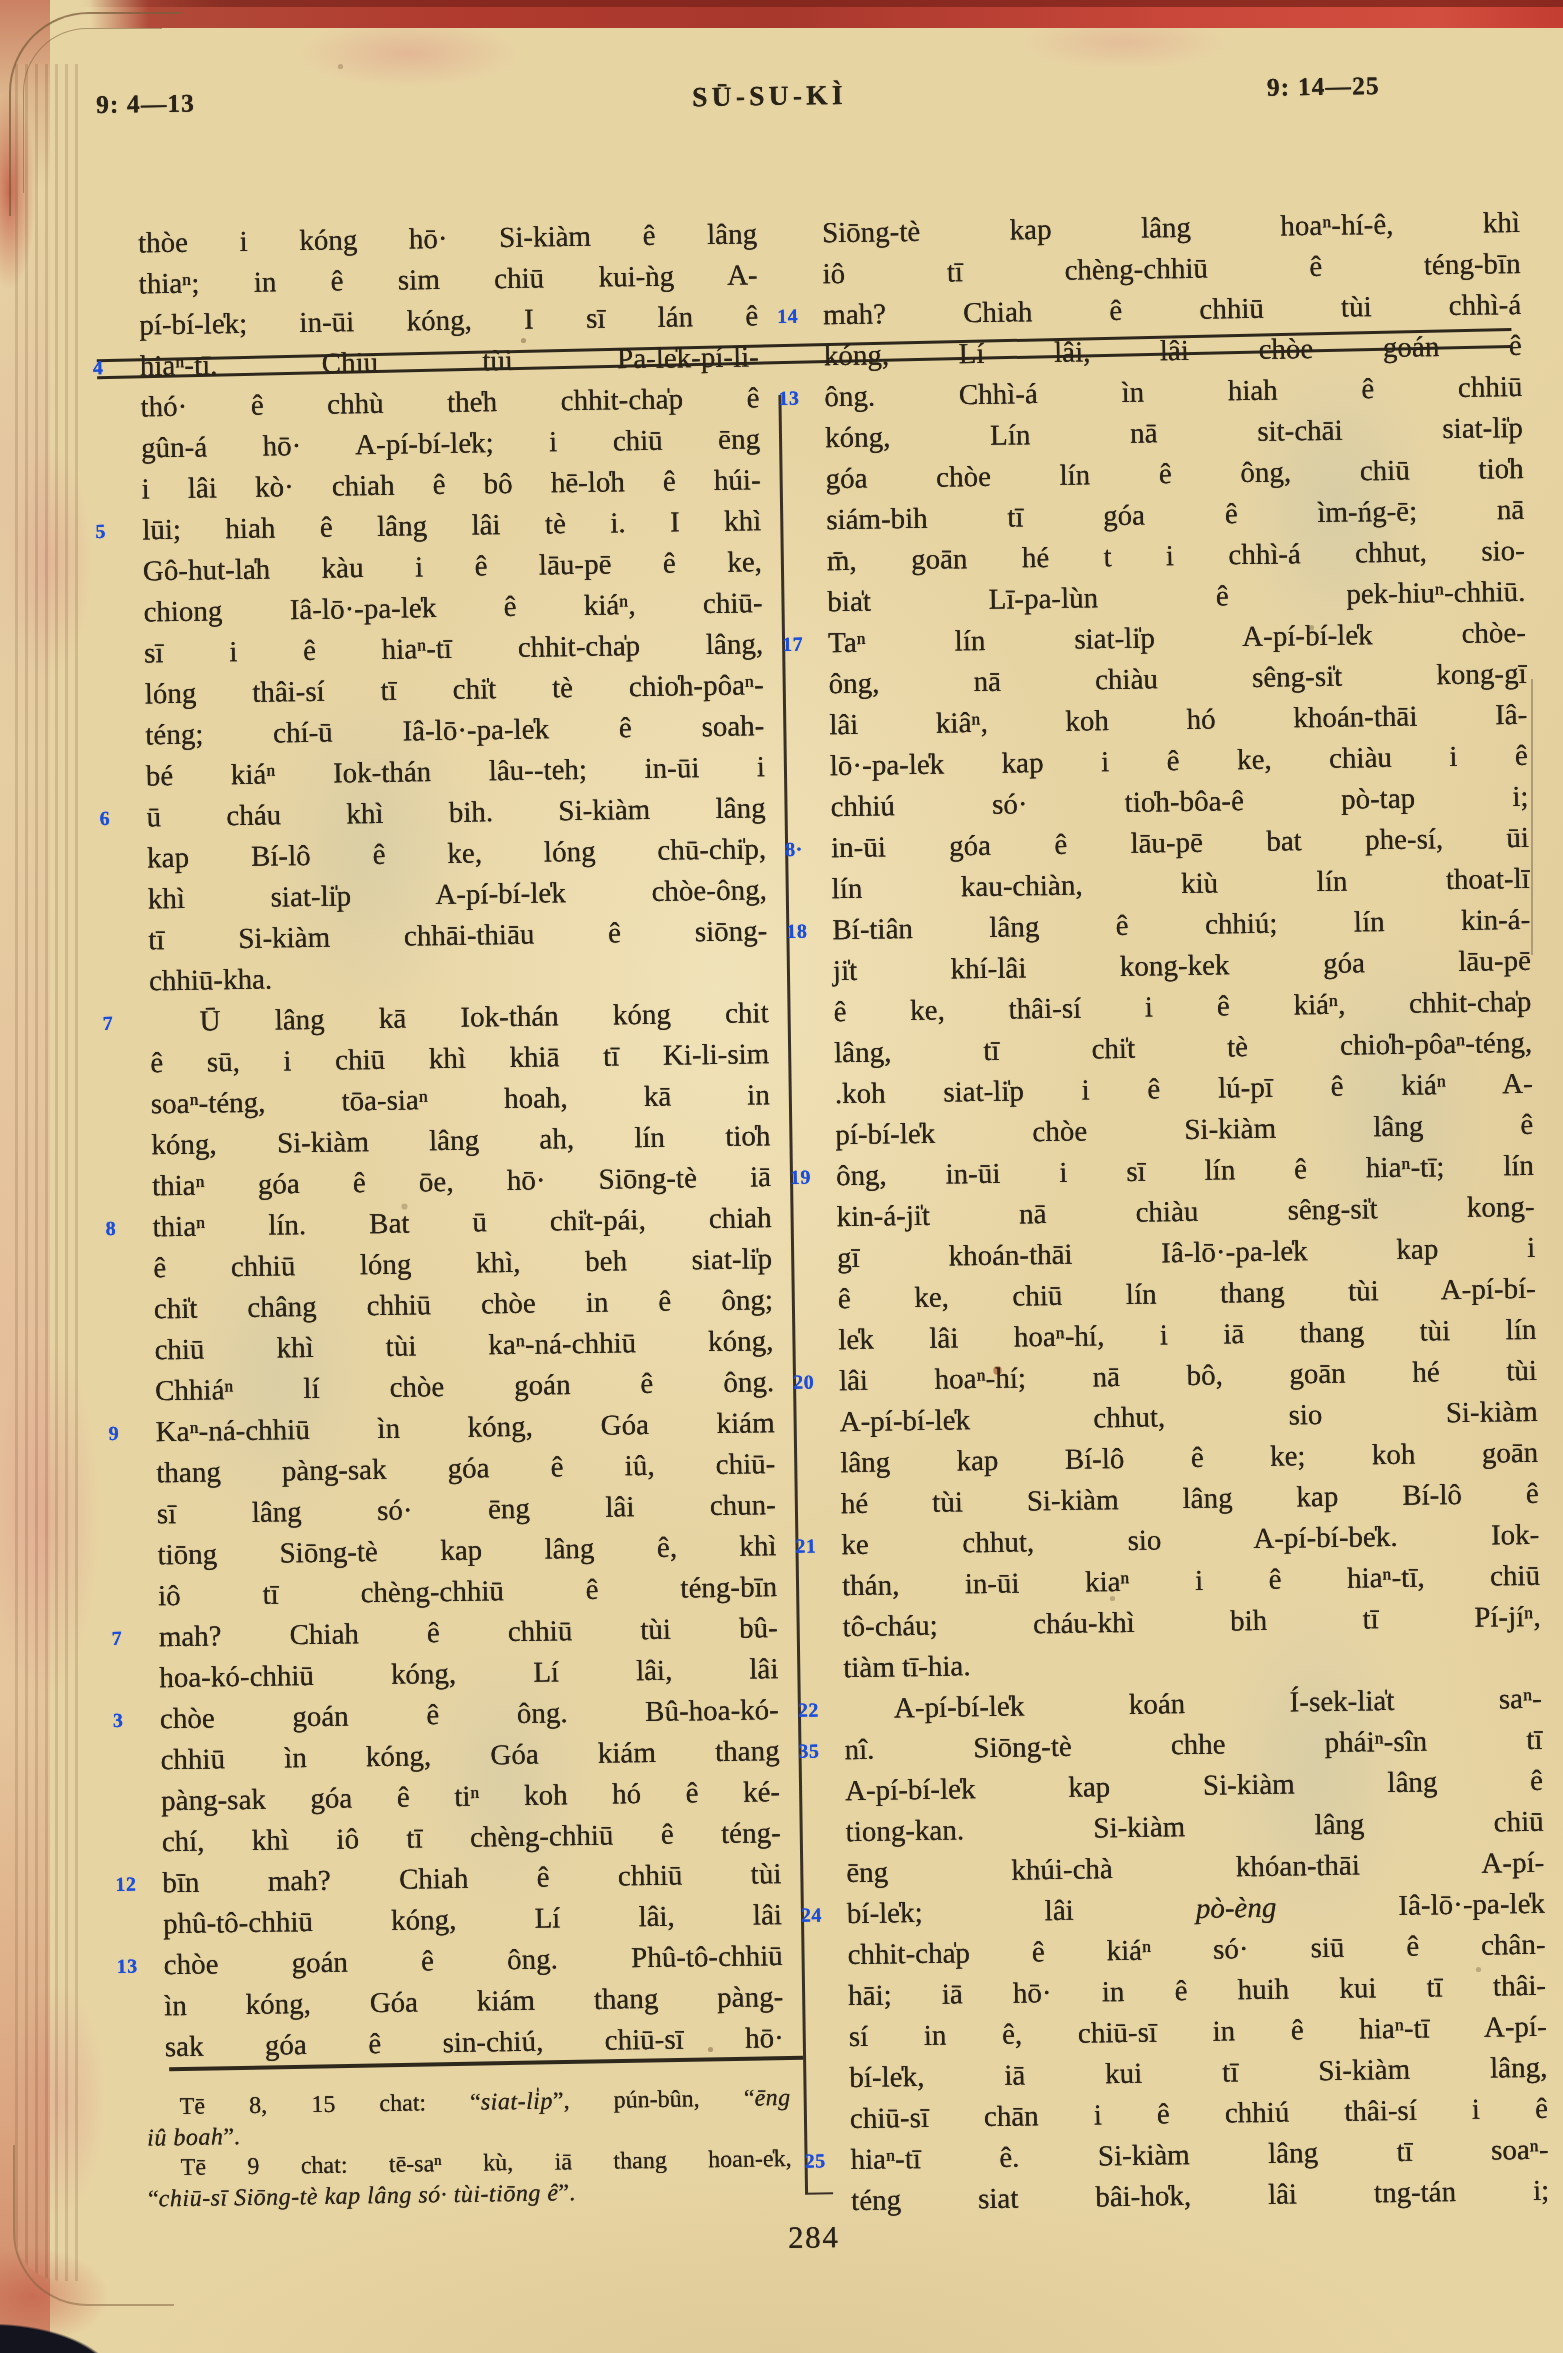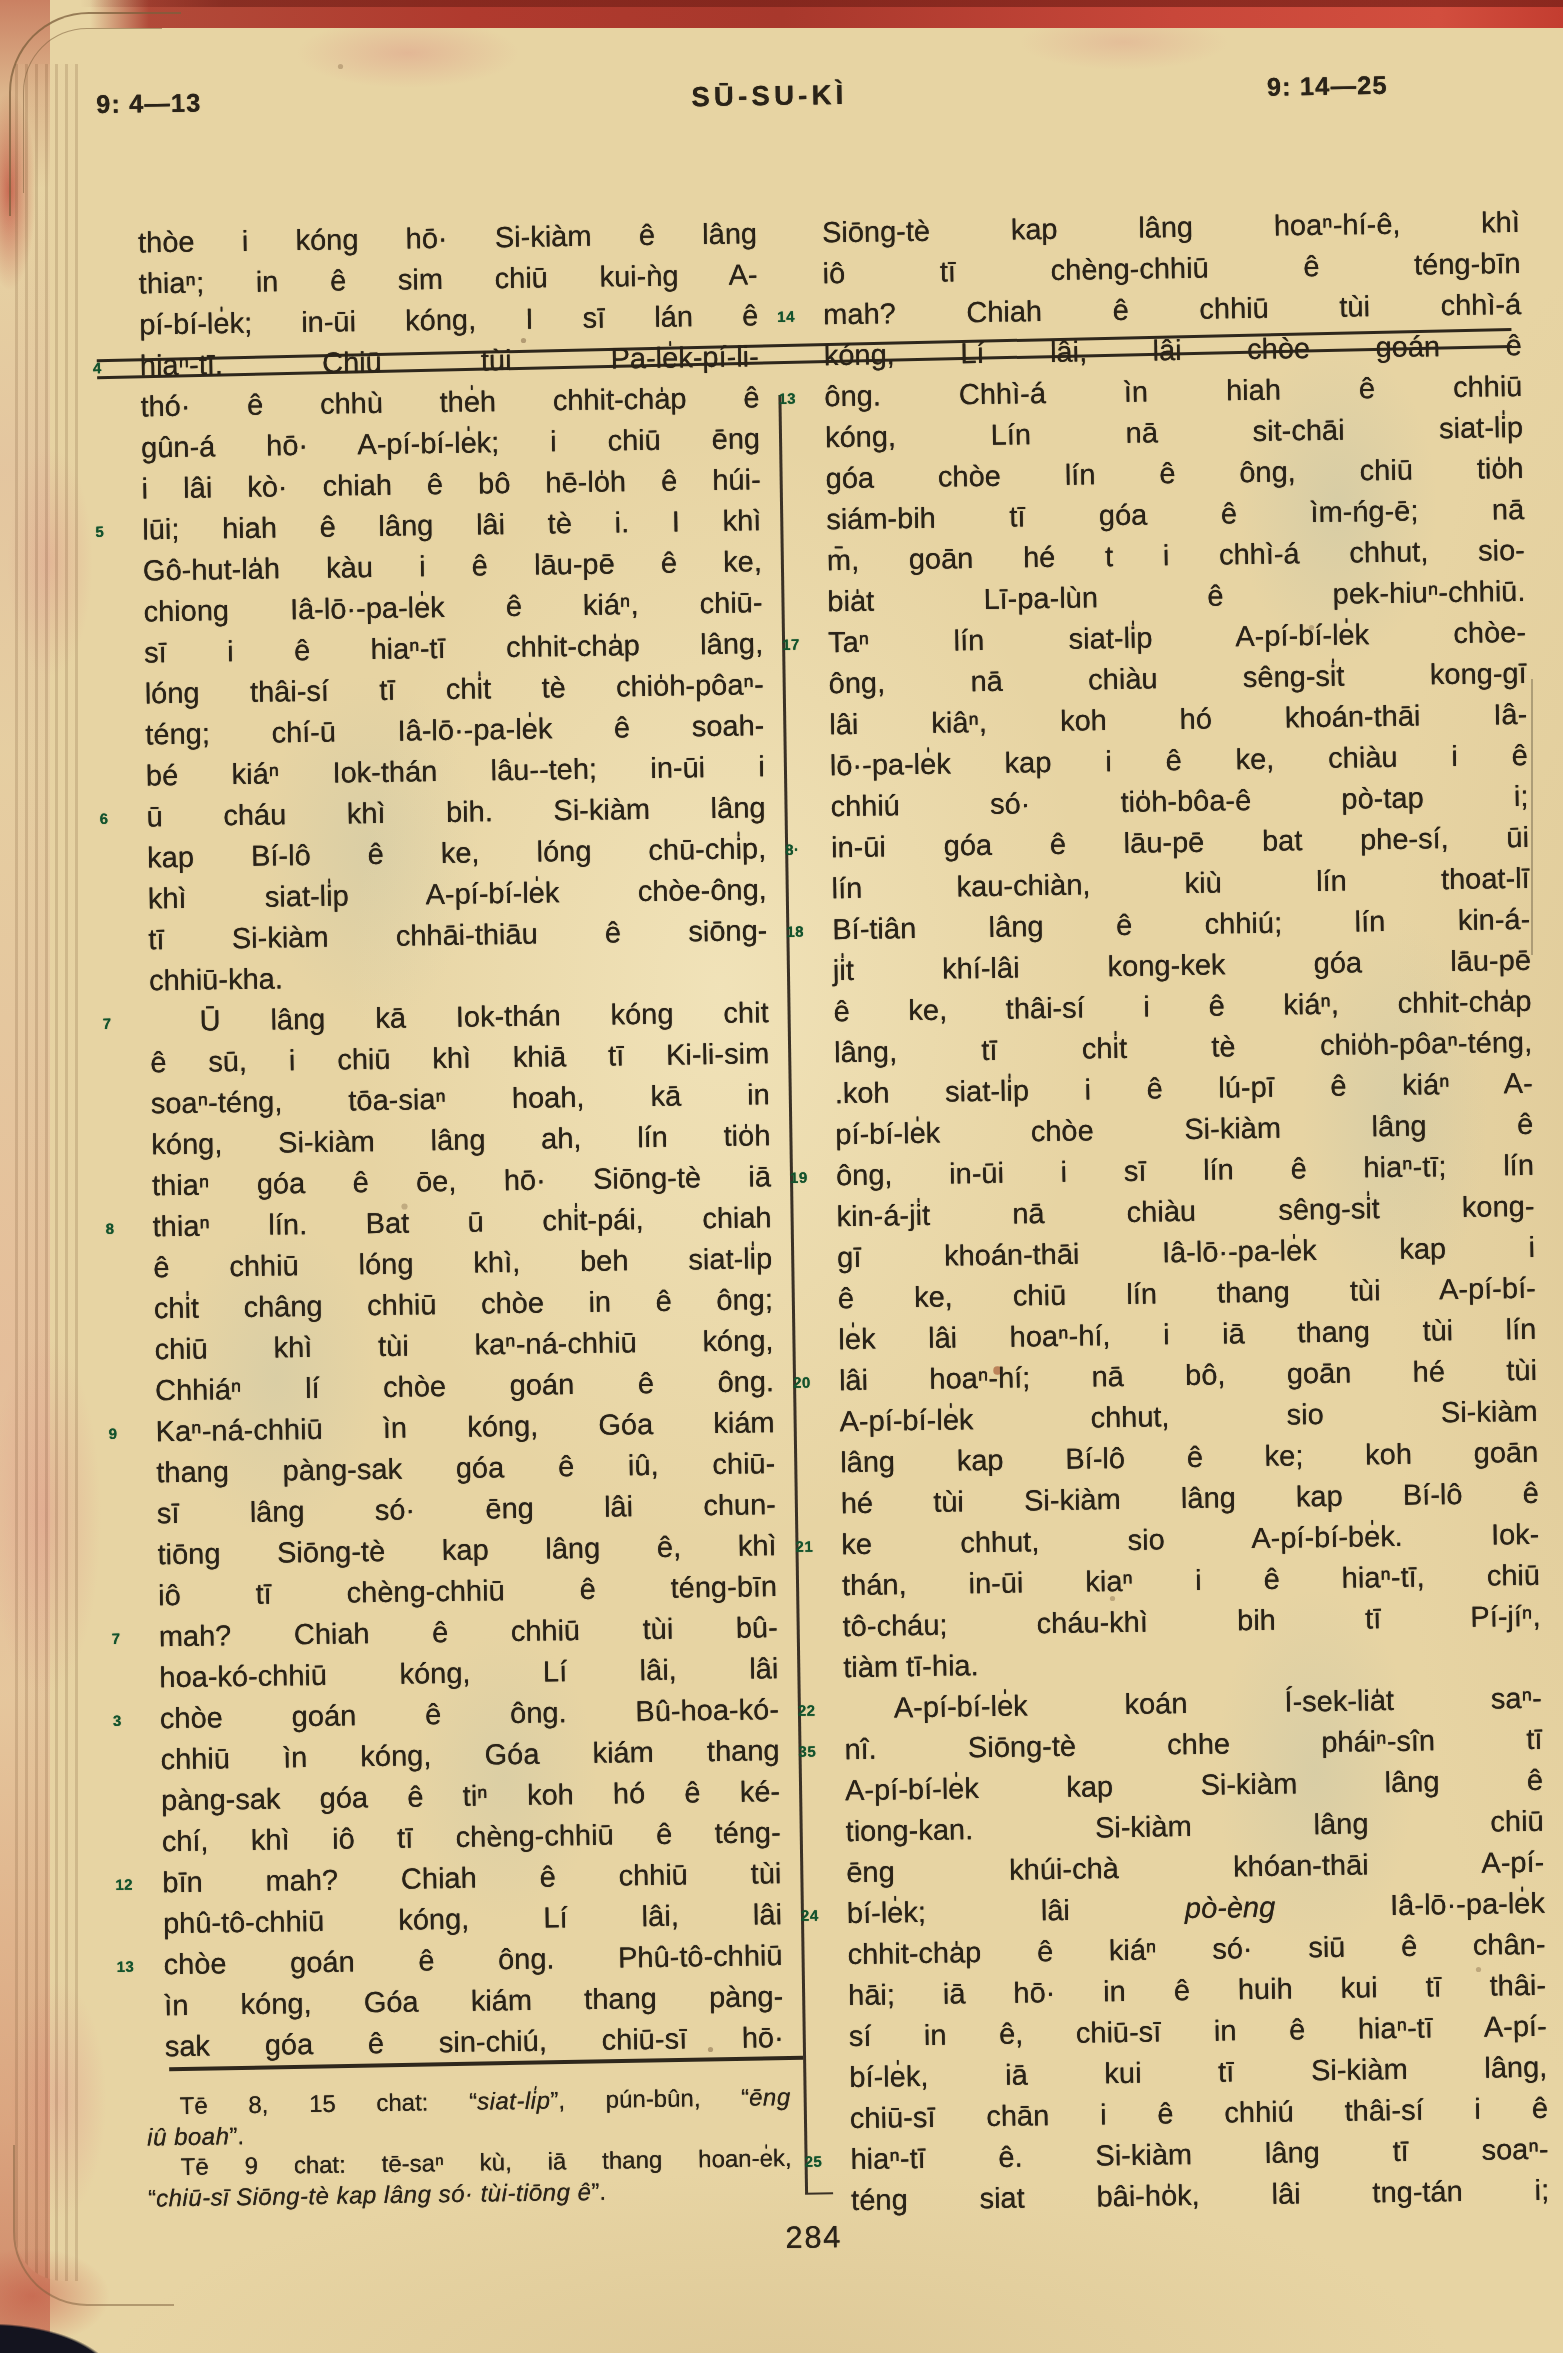--- a/index.html
+++ b/index.html
@@ -1,19 +1,19 @@
 <!DOCTYPE html>
 <html style="font-size:8.5px"><head>
 <meta charset="utf-8">
 <style>
   html,body{margin:0;padding:0;background:#101018;}
   .page{
     position:relative;width:1564px;height:2354px;overflow:hidden;
     background-color:#e7d4a3;
-    font-family:Liberation Sans, sans-serif;
+    font-family:Liberation Serif, serif;
     color:#2a2318;
   }
   
   .mottle{
     position:absolute;inset:0;pointer-events:none;
     background-image:
       radial-gradient(ellipse 530px 796px at 46% 42%, rgba(248,238,202,.55), rgba(248,238,202,0) 70%),
       radial-gradient(ellipse 159px 50px  at 408px 53px,  rgba(221,148,133,.45), transparent 70%),
       radial-gradient(ellipse 149px 40px  at 1124px 42px,  rgba(221,148,133,.35), transparent 70%),
       radial-gradient(ellipse 37px 138px  at 9.5px 191px,   rgba(190,70,55,.75),  transparent 72%),
@@ -96,21 +96,21 @@
   .col-left{left:152px;width:619px;}
   .col-right{left:836px;width:698px;}
 
   .line{position:relative;height:41px;text-align:justify;text-align-last:justify;text-justify:inter-word;white-space:nowrap;}
   .line .lt{white-space:normal;}
   .line{white-space:normal;}
   .line.noj{text-align-last:left;}
   .line.ind{padding-left:50px;}
   .vnum{
     position:absolute;left:-47px;top:0;width:39px;text-align:right;
-    font-size:15px;font-weight:bold;line-height:43px;letter-spacing:0.5px;color:#14532d;
+    font-size:20px;font-weight:bold;line-height:43px;letter-spacing:0.5px;color:#1d4ed8;
   }
   .col-right .vnum{left:-46px;}
 
   .fnrule{position:absolute;left:156px;top:2057px;width:634px;height:3.7px;background:#2e271c;transform:rotate(-0.2deg);}
   .footnotes{position:absolute;left:133px;top:2082px;width:644px;font-size:24px;line-height:30.5px;}
   .footnotes .line{height:30.5px;}
   .footnotes .line.ind{padding-left:33px;}
   .footnotes i{letter-spacing:0.5px;}
 
   .pagenum{position:absolute;left:684px;top:2220px;width:228px;text-align:center;font-size:31px;letter-spacing:1.6px;}

